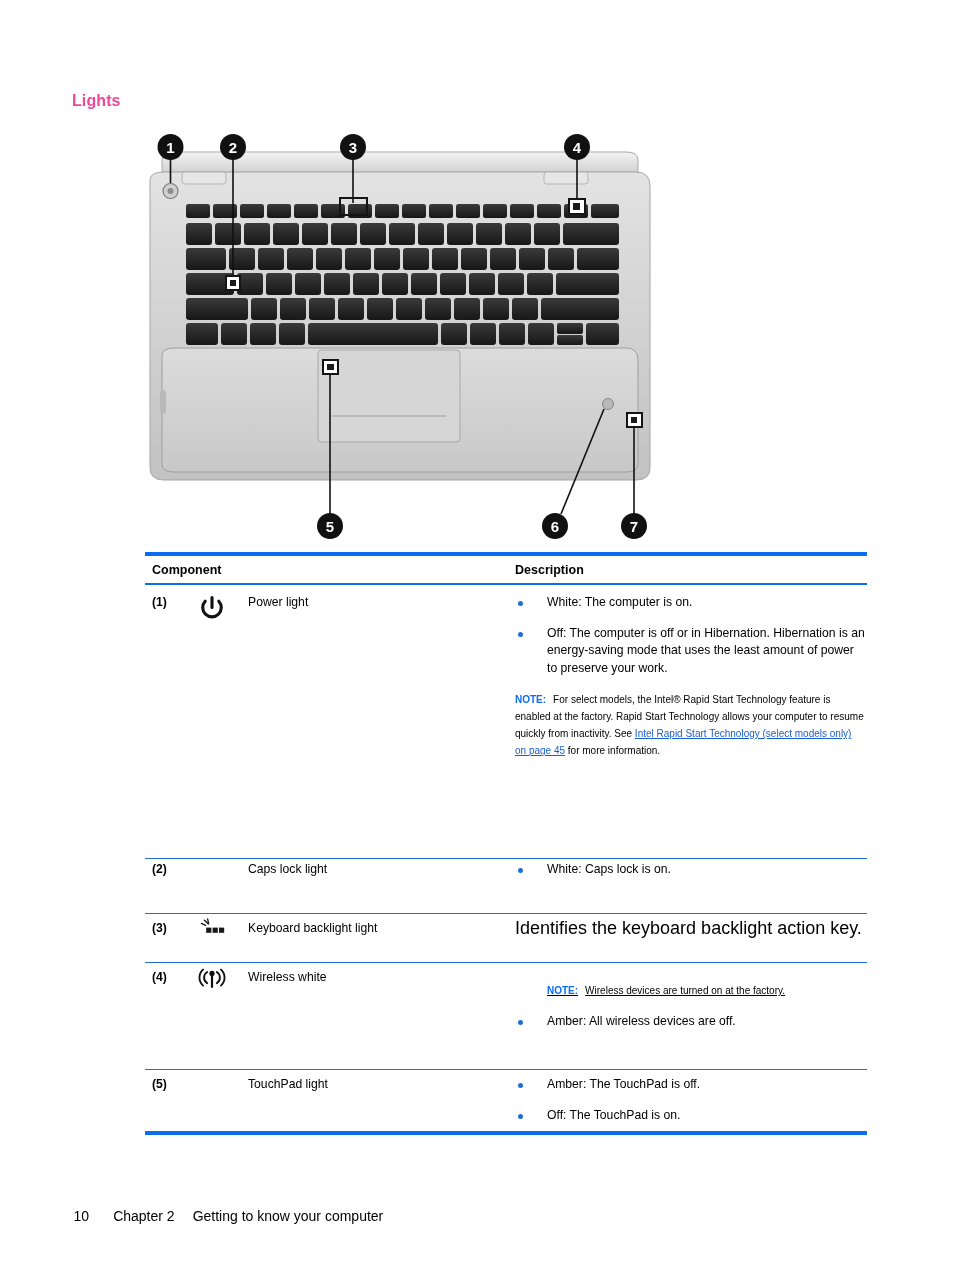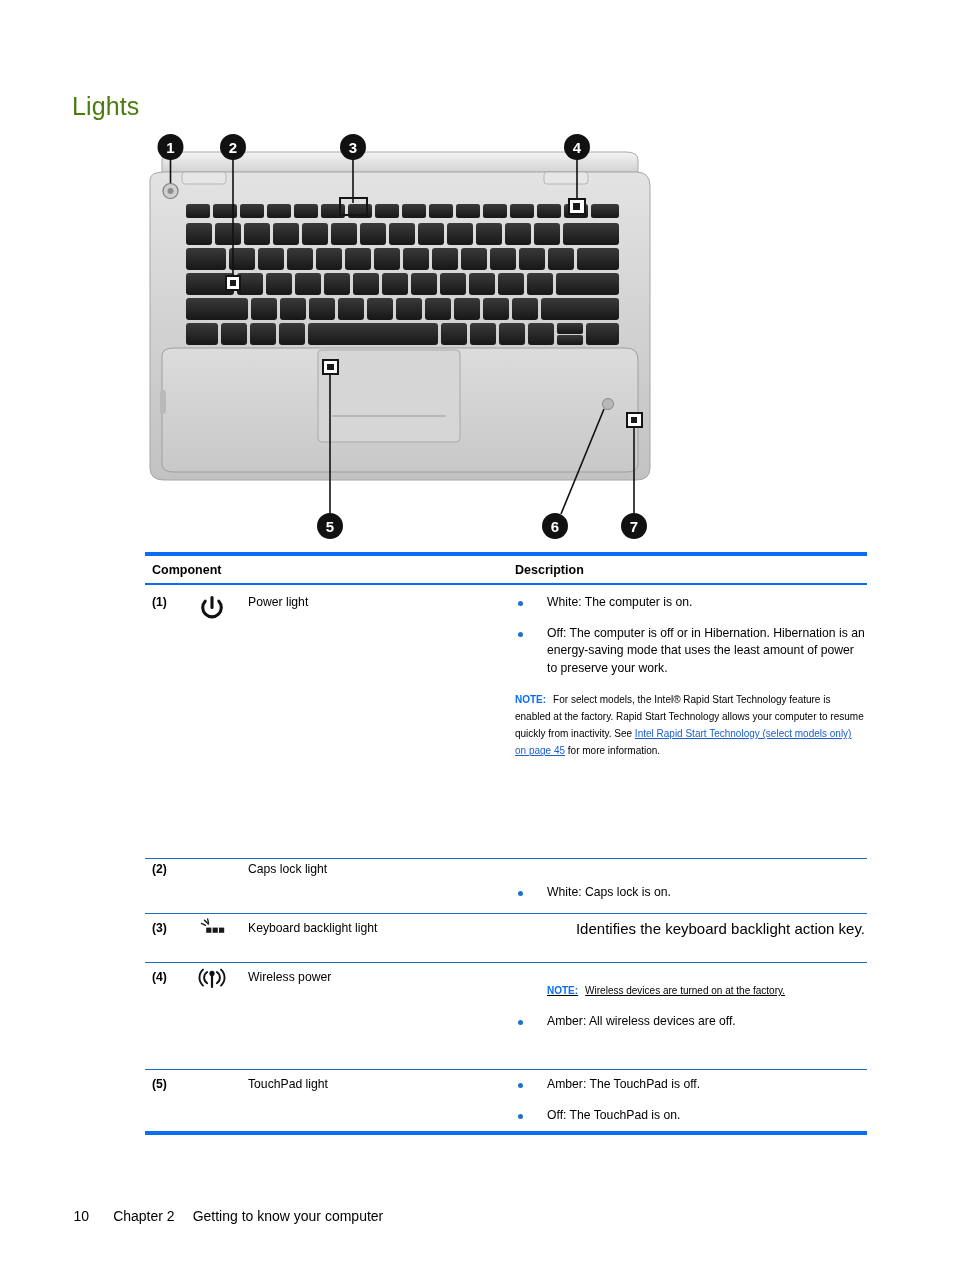--- a/index.html
+++ b/index.html
@@ -22,23 +22,23 @@
     left: 0; top: 0;
     width: 954px;
     height: 1270px;
   }
 
   
   .section-title {
     position: absolute;
     left: 72px;
     top: 92px;
-    font-size: 25px;
-    font-weight: normal;
-    color: #4d7c0f;
+    font-size: 16px;
+    font-weight: bold;
+    color: #ec4899;
     letter-spacing: 0.1px;
   }
 
   
   .illustration {
     position: absolute;
     left: 140px;
     top: 128px;
     width: 520px;
     height: 420px;
@@ -129,23 +129,22 @@
     position: absolute;
     left: 3px;
     top: 6.5px;
     width: 5px;
     height: 5px;
     border-radius: 50%;
     background: #1f6fd0;
   }
 
   .plain-desc {
-    font-size: 15px;
+    font-size: 18px;
     line-height: 17.2px;
-    text-align: right;
   }
 
   .note-block {
     margin-top: 14px;
     font-size: 10px;
     line-height: 17.2px;
   }
   .note-block.indented { padding-left: 32px; margin-top: 13px; text-decoration: underline; }
   .note-lbl {
     color: #0a6ef5;
@@ -395,21 +394,21 @@
       <li>Off: The computer is off or in Hibernation. Hibernation is an energy-saving mode that uses the least amount of power to preserve your work.</li>
     </ul>
     <div class="note-block">
       <span class="note-lbl">NOTE:</span><span class="note-gap"></span><span>For select models, the Intel® Rapid Start Technology feature is enabled at the factory. Rapid Start Technology allows your computer to resume quickly from inactivity. See </span><a class="doclink" href="#">Intel Rapid Start Technology (select models only) on page 45</a><span> for more information.</span>
     </div>
   </div>
   <div class="rule-row" style="top:858px;"></div>
 
   <div class="cell col-num num" style="top:861px;">(2)</div>
   <div class="cell col-name" style="top:861px;">Caps lock light</div>
-  <div class="cell col-desc" style="top:884px;">
+  <div class="cell col-desc" style="top:861px;">
     <ul class="b">
       <li>White: Caps lock is on.</li>
     </ul>
   </div>
   <div class="rule-row" style="top:913px;"></div>
 
   <div class="cell col-num num" style="top:920px;">(3)</div>
   <div class="cell col-icon" style="top:918px;">
     <div class="icon-box">
       <svg width="28" height="22" viewBox="0 0 28 22" aria-hidden="true">
@@ -432,21 +431,21 @@
       <svg width="32" height="28" viewBox="0 0 32 28" aria-hidden="true">
         <path d="M16 8.5 L16 21" stroke="#111" stroke-width="2.2" stroke-linecap="round"></path>
         <circle cx="16" cy="7.4" r="2.6" fill="#111"></circle>
         <path d="M11.2 6.0 A6.6 6.6 0 0 0 11.2 17.2" stroke="#111" stroke-width="1.9" fill="none" stroke-linecap="round"></path>
         <path d="M20.8 6.0 A6.6 6.6 0 0 1 20.8 17.2" stroke="#111" stroke-width="1.9" fill="none" stroke-linecap="round"></path>
         <path d="M7.0 3.6 A10.8 10.8 0 0 0 7.0 19.6" stroke="#111" stroke-width="1.9" fill="none" stroke-linecap="round"></path>
         <path d="M25.0 3.6 A10.8 10.8 0 0 1 25.0 19.6" stroke="#111" stroke-width="1.9" fill="none" stroke-linecap="round"></path>
       </svg>
     </div>
   </div>
-  <div class="cell col-name" style="top:969px;">Wireless power</div>
+  <div class="cell col-name" style="top:969px;">Wireless white</div>
   <div class="cell col-desc" style="top:969px;">
     <div class="note-block indented">
       <span class="note-lbl">NOTE:</span><span class="note-gap"></span><span>Wireless devices are turned on at the factory.</span>
     </div>
     <ul class="b" style="margin-top:14px;">
       <li>Amber: All wireless devices are off.</li>
     </ul>
   </div>
   <div class="rule-row" style="top:1069px;"></div>
 

